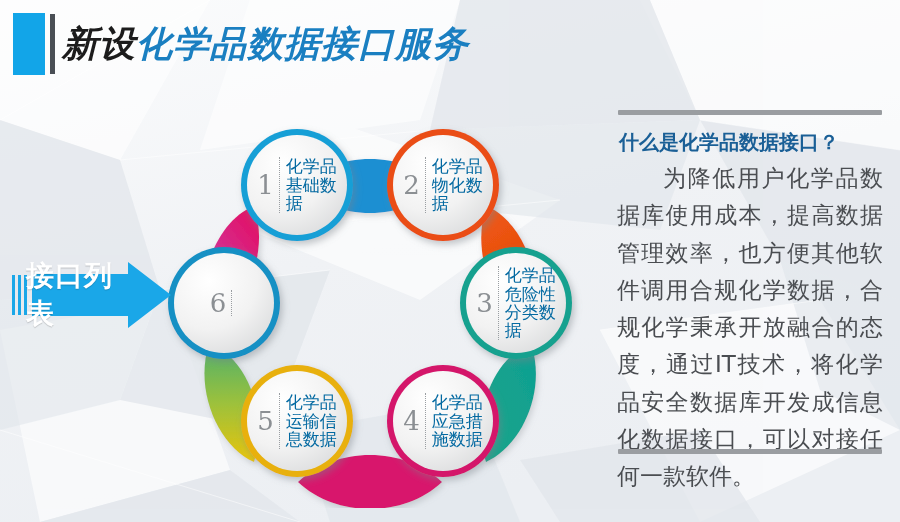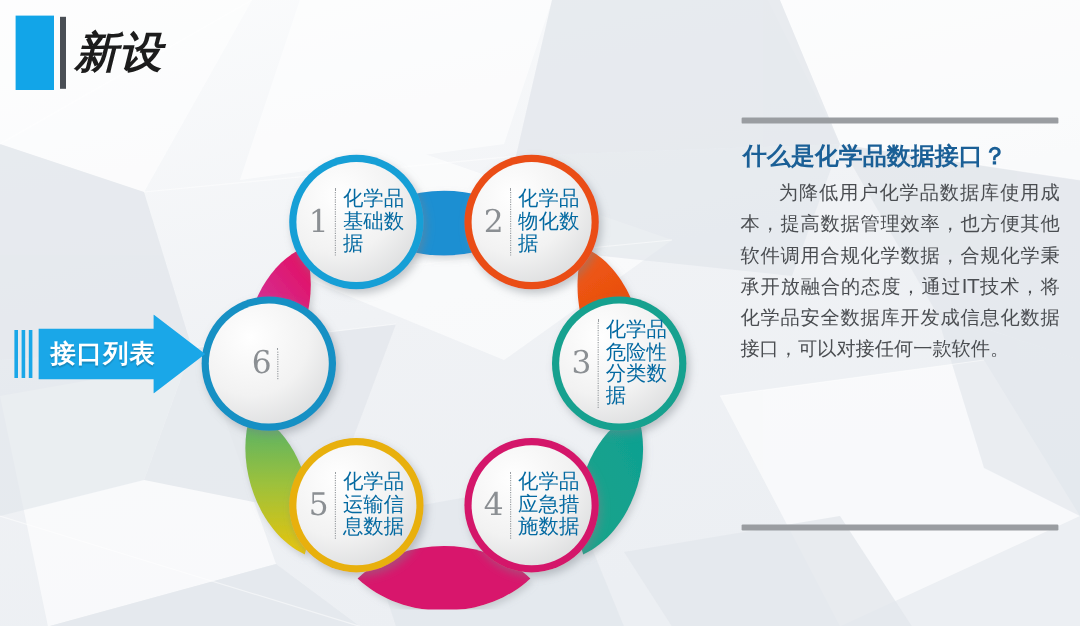--- a/index.html
+++ b/index.html
@@ -27,23 +27,23 @@
   }
   #hdr-title .t-dark{color:#1c1c1c;}
   #hdr-title .t-blue{color:#1a7fc1;}
 
   
   #arrow-wrap{position:absolute;left:6px;top:262px;width:165px;height:66px;z-index:6;}
   #arrow-bars{position:absolute;left:6px;top:13px;width:17px;height:40px;display:flex;gap:3px;}
   #arrow-bars i{display:block;width:3px;height:40px;background:#1aa7e8;}
   #arrow-svg{position:absolute;left:26px;top:0;}
   #arrow-text{
-    position:absolute;left:36px;top:0;width:88px;height:66px;
+    position:absolute;left:20px;top:0;width:88px;height:66px;
     display:flex;align-items:center;justify-content:center;
-    color:#fff;font-size:21px;font-weight:bold;letter-spacing:1px;
+    color:#fff;font-size:28px;font-weight:bold;letter-spacing:1px;
     text-shadow:0 1px 1px rgba(0,0,0,.18);
   }
 
   
   #diagram{position:absolute;left:150px;top:98px;width:440px;height:410px;z-index:4;}
   #diagram svg{display:block;}
   .node-label{
     position:absolute;display:flex;align-items:center;justify-content:center;
     pointer-events:none;
   }
@@ -55,31 +55,31 @@
   }
   .node-sep{
     width:1px;border-left:1px dotted #9a9ea2;margin-right:5px;
   }
   .node-txt{
     font-size:17px;line-height:1.08;color:#0369a1;
     text-align:left;white-space:pre-line;letter-spacing:0px;
   }
 
   
-  #panel{position:absolute;left:615px;top:84px;width:270px;height:370px;z-index:5;}
+  #panel{position:absolute;left:615px;top:96px;width:270px;height:370px;z-index:5;}
   .rule{height:5px;background:#9a9da1;border-radius:1px;}
   #rule-top{margin:14px 3px 0 3px;}
   #rule-bot{margin:0 3px 0 3px;position:absolute;left:0;right:0;top:353px;}
   #panel-title{
     margin:14px 0 4px 4px;
     font-size:20px;font-weight:bold;color:#1a5f96;letter-spacing:0px;
   }
   #panel-body{
     margin:2px 2px 0 2px;
-    font-size:16px;line-height:1.62;color:#4a4d51;
+    font-size:23px;line-height:1.62;color:#4a4d51;
     text-align:justify;text-indent:2em;
   }
 </style>
 </head>
 <body>
 
 <div id="stage">
 
   <svg id="bg" viewBox="0 0 900 522" preserveAspectRatio="none">
     <defs>
@@ -121,20 +121,21 @@
       <path d="M600,330 L820,300"></path>
       <path d="M0,430 L300,522"></path>
     </g>
   </svg>
 
   <div id="header">
     <div id="hdr-blue"></div>
     <div id="hdr-gray"></div>
     <div id="hdr-title">
       <span class="t-dark">新设</span>
+      <span class="t-blue">化学品数据接口服务</span>
     </div>
   </div>
 
   <div id="arrow-wrap">
     <div id="arrow-bars">
       <i></i>
         <i></i>
         <i></i>
     </div>
     <svg id="arrow-svg" width="139" height="66" viewBox="0 0 139 66">

